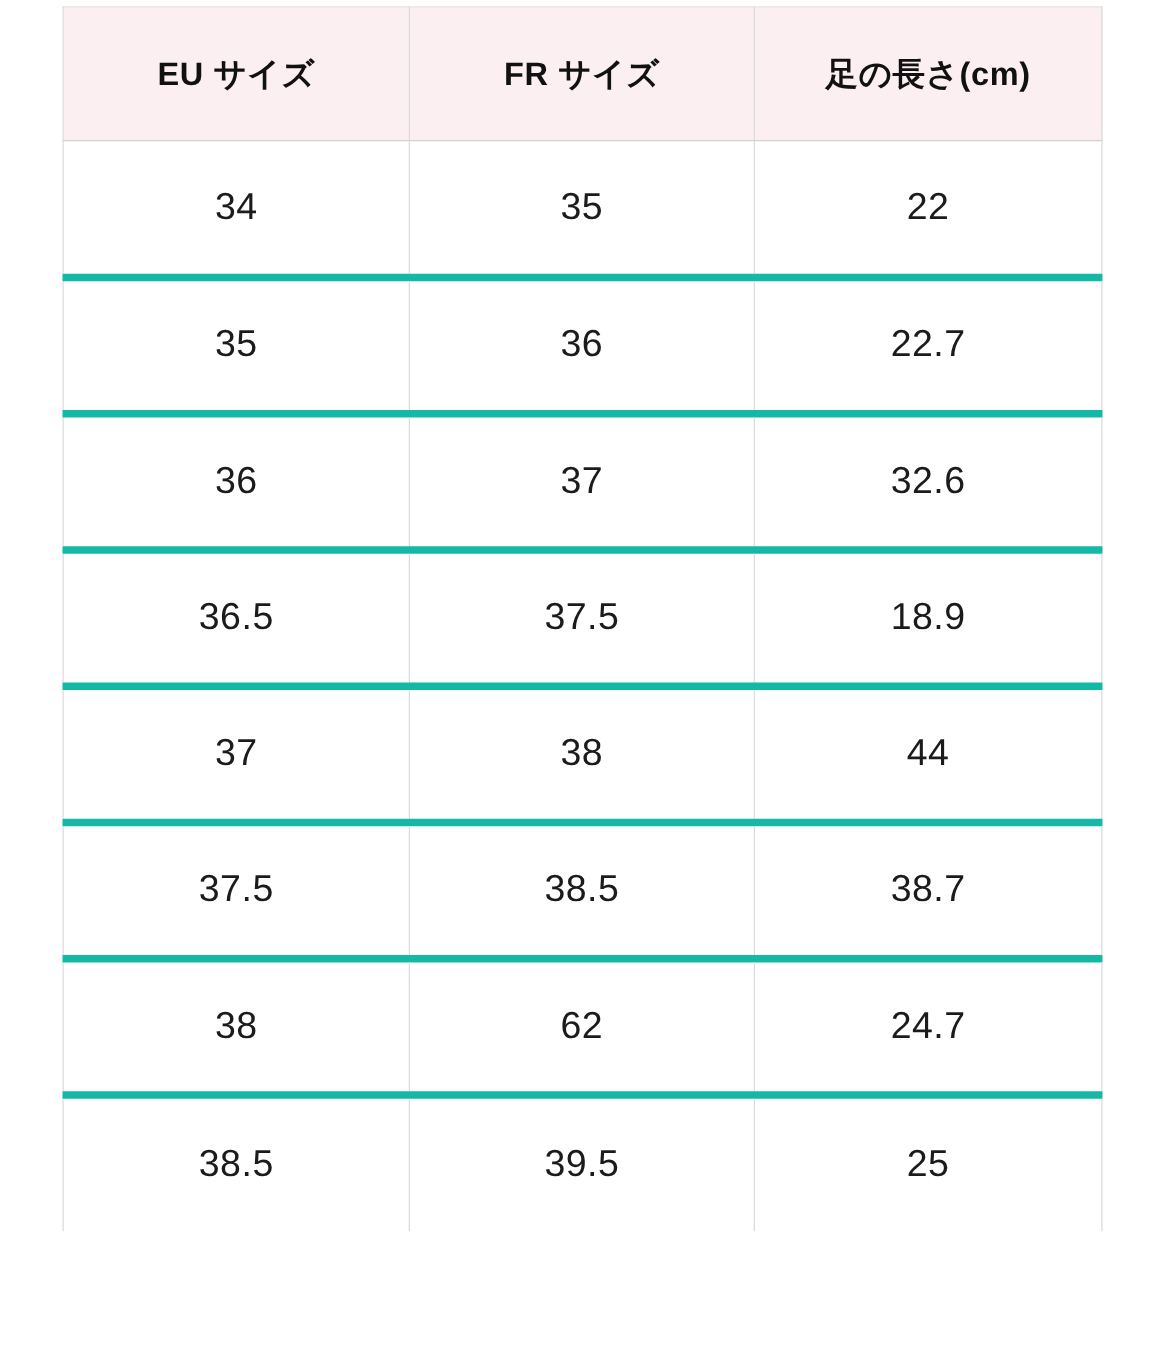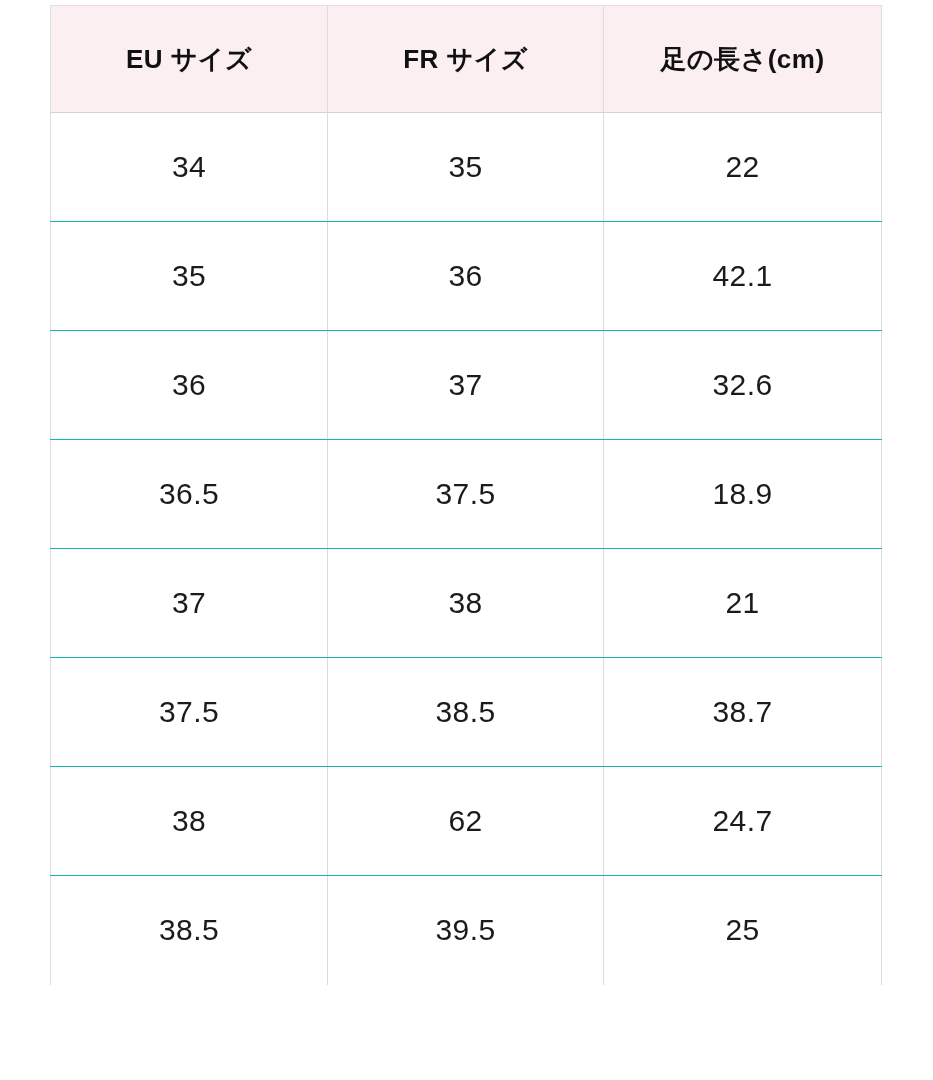--- a/index.html
+++ b/index.html
@@ -42,21 +42,21 @@
   table.size-table col.c-eu { width: 277px; }
   table.size-table col.c-fr { width: 276px; }
   table.size-table col.c-len { width: 278px; }
 
   table.size-table th,
   table.size-table td {
     text-align: center;
     vertical-align: middle;
     border-left: 1px solid #dcdcdc;
     border-right: 1px solid #dcdcdc;
-    border-bottom: 1px solid #14b8a6;
+    border-bottom: 6px solid #14b8a6;
     box-sizing: border-box;
   }
 
   table.size-table thead th {
     background: #fbeff1;
     color: #111111;
     font-weight: bold;
     font-size: 26px;
     letter-spacing: 0.5px;
     height: 107px;
@@ -98,36 +98,36 @@
       </thead>
       <tbody>
         <tr>
           <td>34</td>
           <td>35</td>
           <td>22</td>
         </tr>
         <tr>
           <td>35</td>
           <td>36</td>
-          <td>42.1</td>
+          <td>22.7</td>
         </tr>
         <tr>
           <td>36</td>
           <td>37</td>
           <td>32.6</td>
         </tr>
         <tr>
           <td>36.5</td>
           <td>37.5</td>
           <td>18.9</td>
         </tr>
         <tr>
           <td>37</td>
           <td>38</td>
-          <td>21</td>
+          <td>44</td>
         </tr>
         <tr>
           <td>37.5</td>
           <td>38.5</td>
           <td>38.7</td>
         </tr>
         <tr>
           <td>38</td>
           <td>62</td>
           <td>24.7</td>

